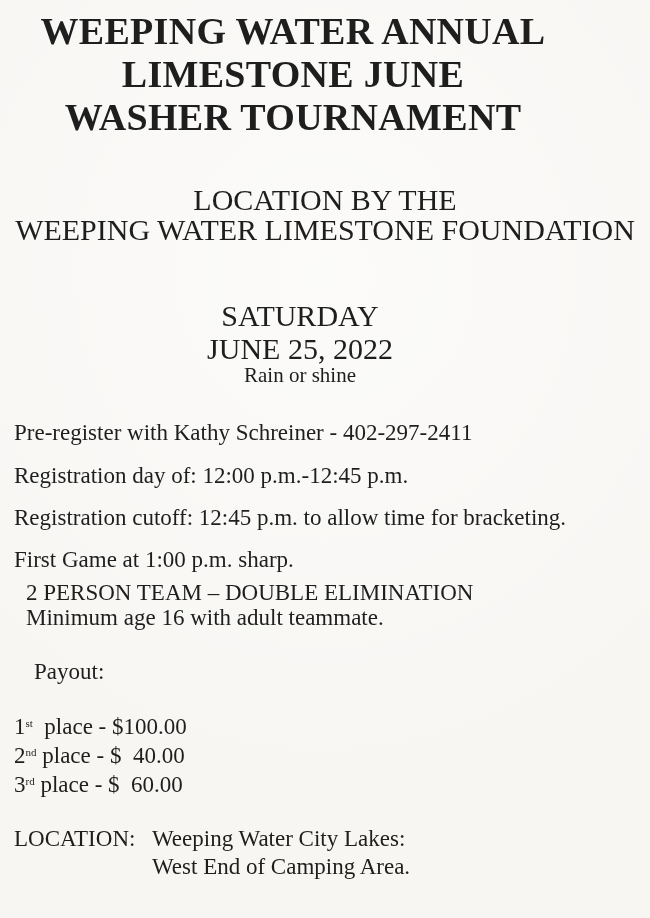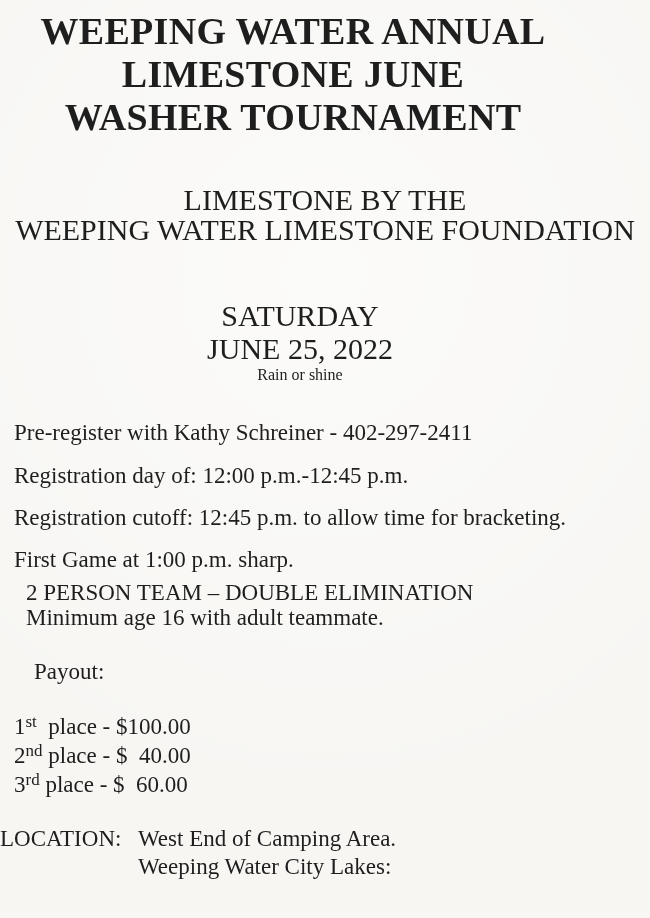--- a/index.html
+++ b/index.html
@@ -40,21 +40,21 @@
 
   .date-block {
     position: absolute;
     top: 299px; left: 0;
     width: 600px;
     text-align: center;
     font-size: 30px;
     line-height: 33px;
   }
   .date-block .note {
-    font-size: 16px;
+    font-size: 21px;
     line-height: 20px;
   }
 
   .bodyline {
     position: absolute;
     left: 14px;
     font-size: 23px;
     line-height: 28px;
     white-space: pre;
   }
@@ -79,47 +79,47 @@
   }
 
   .payout-list {
     position: absolute;
     left: 14px; top: 712px;
     font-size: 23px;
     line-height: 29px;
   }
   .payout-row { white-space: pre; }
   .ord {
-    font-size: 17px;
+    font-size: 11px;
     vertical-align: 7px;
     line-height: 0;
   }
 
   .location {
     position: absolute;
-    left: 0; top: 825px;
+    left: 14px; top: 825px;
     font-size: 23px;
     line-height: 28px;
     display: flex;
   }
   .location .loc-label { flex: 0 0 138px; }
 </style>
 </head>
 <body>
 
 <div class="page">
 
   <header class="title">
     <div>WEEPING WATER ANNUAL</div>
     <div>LIMESTONE JUNE</div>
     <div>WASHER TOURNAMENT</div>
   </header>
 
   <section class="sponsor">
-    <div>LIMESTONE BY THE</div>
+    <div>LOCATION BY THE</div>
     <div>WEEPING WATER LIMESTONE FOUNDATION</div>
   </section>
 
   <section class="date-block">
     <div>SATURDAY</div>
     <div>JUNE 25, 2022</div>
     <div class="note">Rain or shine</div>
   </section>
 
   <p class="bodyline p-preregister">Pre-register with Kathy Schreiner - 402-297-2411</p>
@@ -136,18 +136,18 @@
 
   <section class="payout-list">
     <div class="payout-row"><span>1</span><sup class="ord">st</sup><span>  place - $100.00</span></div>
     <div class="payout-row"><span>2</span><sup class="ord">nd</sup><span> place - $  40.00</span></div>
     <div class="payout-row"><span>3</span><sup class="ord">rd</sup><span> place - $  60.00</span></div>
   </section>
 
   <section class="location">
     <span class="loc-label">LOCATION:</span>
     <span class="loc-content">
+      <div>Weeping Water City Lakes:</div>
       <div>West End of Camping Area.</div>
-      <div>Weeping Water City Lakes:</div>
     </span>
   </section>
 
 </div>
 
 </body></html>

